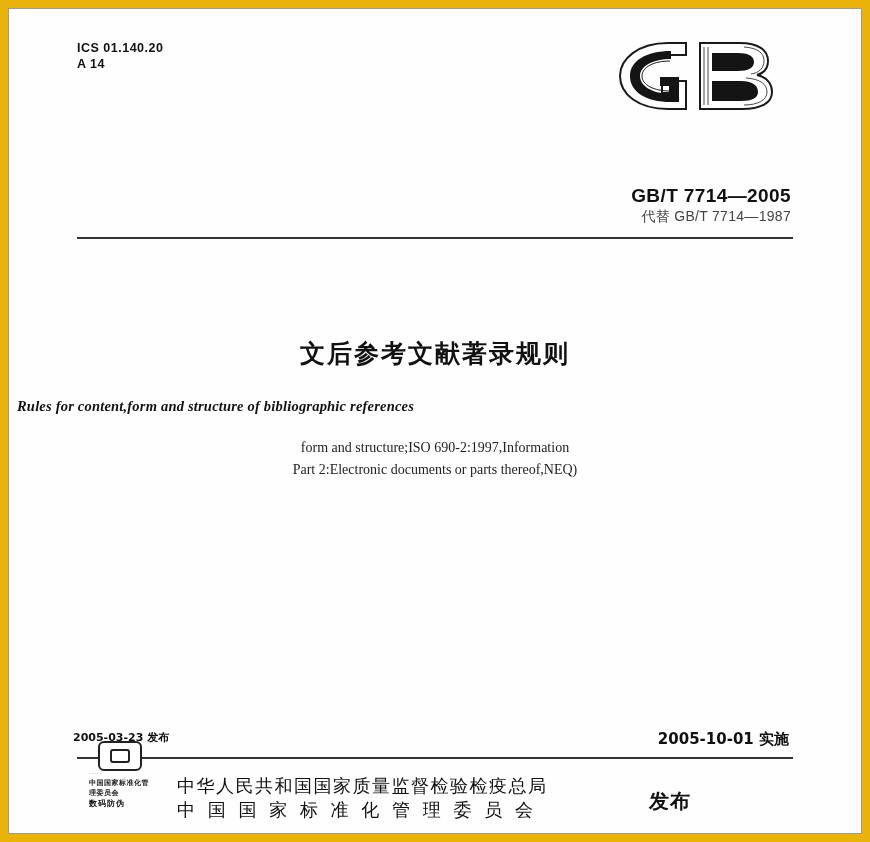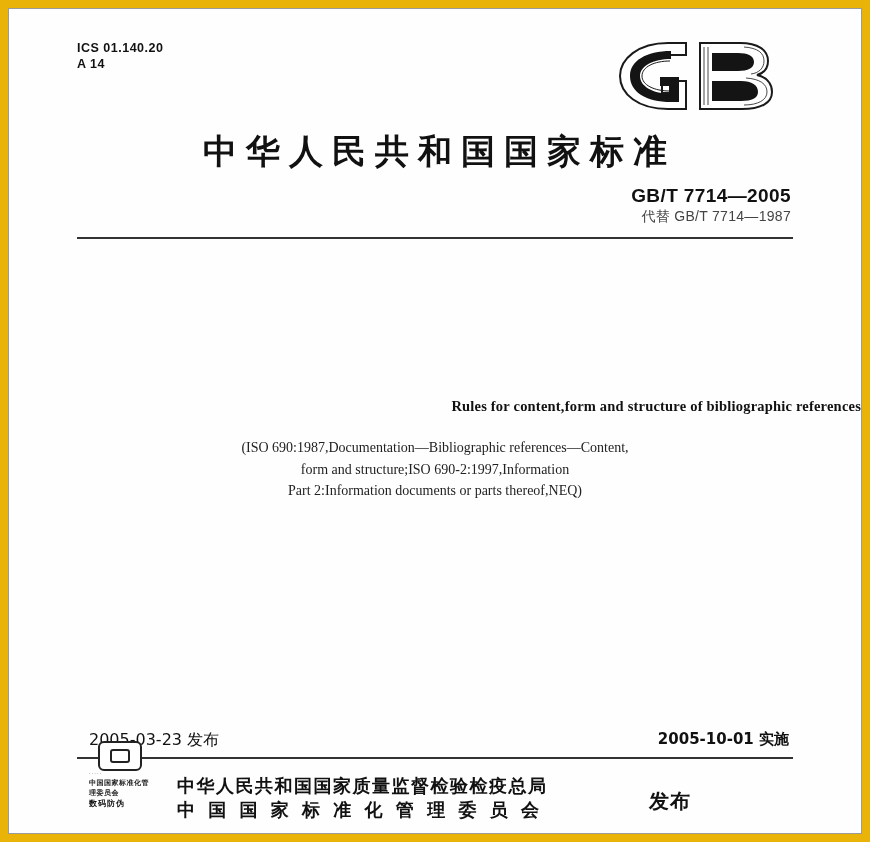--- a/index.html
+++ b/index.html
@@ -106,26 +106,27 @@
     font-weight: bold;
     font-size: 25px;
     letter-spacing: 2px;
     color: #111;
   }
   .doc-title-en {
     position: absolute;
     left: 8px;
     right: 0;
     top: 389px;
-    text-align: right;
+    text-align: left;
     font-family: "Liberation Serif", serif;
     font-weight: bold;
     font-size: 14.5px;
     letter-spacing: 0.2px;
     color: #111;
+    font-style: italic;
   }
   .doc-note {
     position: absolute;
     left: 120px;
     right: 120px;
     top: 428px;
     text-align: center;
     font-family: "Liberation Serif", serif;
     font-size: 14px;
     line-height: 1.55;
@@ -137,44 +138,44 @@
   .rule-bottom {
     position: absolute;
     left: 68px;
     right: 68px;
     top: 748px;
     height: 2px;
     background: #333;
   }
   .date-left {
     position: absolute;
-    left: 80px;
+    left: 64px;
     top: 721px;
     font-family: "DejaVu Sans", sans-serif;
-    font-weight: normal;
-    font-size: 16px;
+    font-weight: bold;
+    font-size: 11px;
     color: #111;
   }
   .date-right {
     position: absolute;
     right: 72px;
     top: 721px;
     font-family: "DejaVu Sans", sans-serif;
     font-weight: bold;
     font-size: 15px;
     color: #111;
   }
 
   
   .issuer {
     position: absolute;
     left: 168px;
     top: 765px;
     font-family: "DejaVu Sans", sans-serif;
-    font-weight: bold;
+    font-weight: normal;
     font-size: 18px;
     line-height: 1.35;
     color: #111;
     letter-spacing: 1.5px;
   }
   .issuer .line2 { letter-spacing: 3.5px; }
 
   .issue-verb {
     position: absolute;
     left: 640px;
@@ -260,33 +261,32 @@
           <path d="M92,6 L132,6 C150,6 160,13 160,24 C160,31 156,36 149,38 C158,40 164,46 164,55 C164,66 153,72 134,72 L92,72 Z" fill="#ffffff" stroke="#1a1a1a" stroke-width="2"></path>
           <path d="M104,16 L130,16 C140,16 146,19 146,25 C146,31 140,34 130,34 L104,34 Z
                    M104,44 L133,44 C144,44 150,48 150,55 C150,61 144,64 133,64 L104,64 Z" fill="#141414" stroke="none"></path>
           <path d="M96,10 L96,68 M100,10 L100,68" stroke="#1a1a1a" stroke-width="0.8"></path>
           <path d="M136,10 C150,11 156,16 156,24 C156,31 151,36 143,37" stroke="#1a1a1a" stroke-width="0.8" fill="none"></path>
           <path d="M138,41 C152,42 159,47 159,55 C159,63 150,68 136,68" stroke="#1a1a1a" stroke-width="0.8" fill="none"></path>
         </g>
       </svg>
     </div>
 
-    <div class="title-cn">中华人民共和国国家标准</div>
 
     <div class="std-no">GB/T 7714—2005</div>
     <div class="std-replace">代替 GB/T 7714—1987</div>
 
     <div class="rule-top"></div>
 
+    <div class="doc-title-cn">文后参考文献著录规则</div>
     <div class="doc-title-en">Rules for content,form and structure of bibliographic references</div>
 
     <div class="doc-note">
-      <div>(ISO 690:1987,Documentation—Bibliographic references—Content,</div>
       <div>form and structure;ISO 690-2:1997,Information</div>
-      <div>Part 2:Information documents or parts thereof,NEQ)</div>
+      <div>Part 2:Electronic documents or parts thereof,NEQ)</div>
     </div>
 
     <div class="date-left">2005-03-23 发布</div>
     <div class="date-right">2005-10-01 实施</div>
     <div class="rule-bottom"></div>
 
     <div class="emblem">
       <div class="ring"></div>
       <div class="dots">·····</div>
       <div class="tag">中国国家标准化管理委员会</div>

